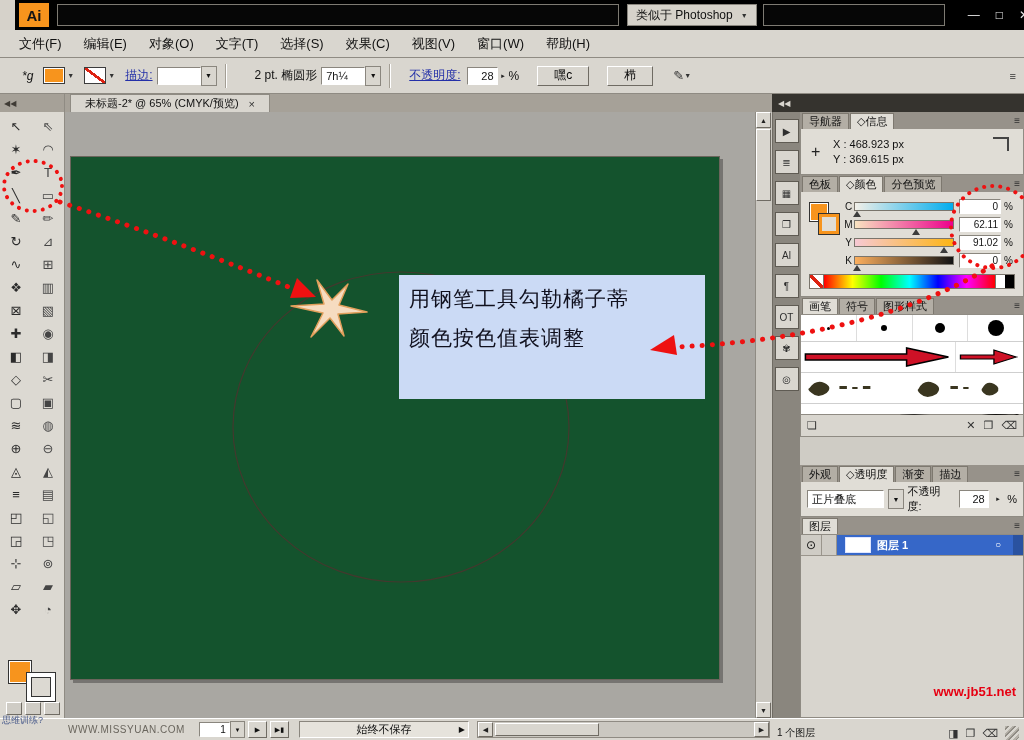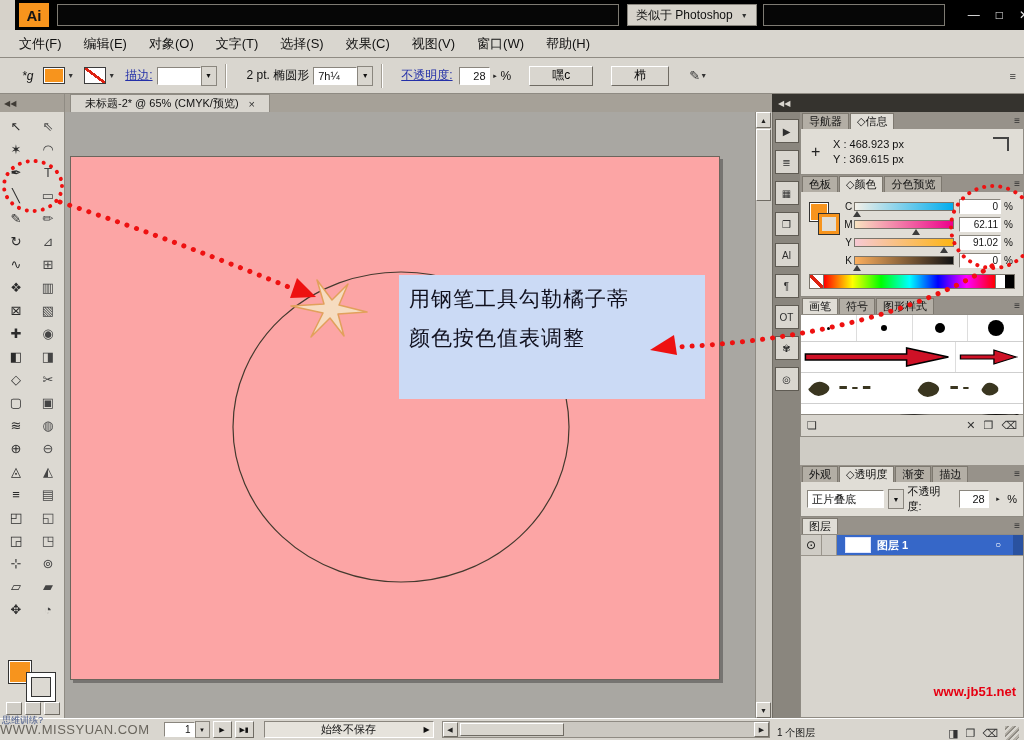--- a/index.html
+++ b/index.html
@@ -33,24 +33,24 @@
   .swatch-stroke{width:20px;height:15px;background:#fff;border:1px solid #3c3c3c;position:relative;box-shadow:inset 0 0 0 1px #fff;}
   .swatch-stroke::after{content:"";position:absolute;inset:0;
       background:linear-gradient(to top right,transparent 44%,#d21 44%,#d21 56%,transparent 56%);}
   .dd-caret{font-size:7px;color:#333;}
   .link-label{color:#2430a8;text-decoration:underline;margin-left:10px;}
   .sunken{background:#fff;border:1px solid;border-color:#8a867e #ffffff #ffffff #8a867e;}
   .dd-box{display:flex;align-items:center;margin-left:4px;}
   .dd-val{height:16px;min-width:34px;padding:0 4px;font-size:11px;display:flex;align-items:center;}
   .dd-btn{width:14px;height:18px;background:#D9D6CF;border:1px solid #8a867e;font-size:7px;
           display:flex;align-items:center;justify-content:center;}
-  .plain-text{margin-left:12px;}
+  .plain-text{margin-left:20px;}
   .val-box{height:16px;width:26px;font-size:11px;display:flex;align-items:center;justify-content:flex-end;padding-right:3px;margin-left:6px;}
   .spin{width:11px;height:16px;font-size:7px;display:flex;align-items:center;justify-content:center;color:#222;}
-  .cb-btn{height:20px;padding:0 22px;background:#D9D6CF;border:1px solid;border-color:#fff #6f6b63 #6f6b63 #fff;
+  .cb-btn{height:20px;padding:0 16px;background:#D9D6CF;border:1px solid;border-color:#fff #6f6b63 #6f6b63 #fff;
           font-size:12px;display:flex;align-items:center;margin-left:18px;}
   .cb-tool-icon{margin-left:20px;font-size:13px;color:#333;}
   .cb-right{margin-left:auto;margin-right:8px;font-size:11px;color:#333;}
 
   
   .tabrow{position:absolute;top:94px;left:0;width:100%;height:18px;display:flex;}
   .tr-left{width:65px;background:#A6A198;border-right:1px solid #8F8B83;color:#3f3b35;font-size:8px;
            display:flex;align-items:center;padding-left:4px;box-sizing:border-box;}
   .doctabs{width:707px;background:#A6A198;display:flex;align-items:flex-end;box-sizing:border-box;}
   .doctab{height:17px;margin-left:5px;background:#D9D6CF;border:1px solid #8F8B83;border-bottom:none;
@@ -67,21 +67,21 @@
   .fillstroke{position:absolute;left:0;top:548px;width:65px;height:40px;}
   .fs-fill{position:absolute;left:8px;top:0;width:22px;height:22px;background:#F7941D;border:1px solid #333;
            box-shadow:inset 0 0 0 1px #fff;}
   .fs-stroke{position:absolute;left:27px;top:13px;width:20px;height:20px;border:4px solid #fff;
              outline:1px solid #333;box-shadow:inset 0 0 0 1px #333;background:transparent;}
   .screen-modes{position:absolute;left:0;top:590px;width:65px;display:flex;justify-content:center;gap:3px;}
   .mode-btn{width:14px;height:11px;background:#CFCCC5;border:1px solid;border-color:#fff #6f6b63 #6f6b63 #fff;}
 
   
   .canvas{position:absolute;left:65px;top:112px;width:690px;height:606px;background:#A9A7A2;overflow:hidden;}
-  .artboard{position:absolute;left:5px;top:44px;width:648px;height:522px;background:#fca5a5;
+  .artboard{position:absolute;left:5px;top:44px;width:648px;height:522px;background:#14532d;
             border:1px solid #6b655c;box-shadow:3px 3px 0 rgba(0,0,0,0.30);}
   .ab-svg{position:absolute;left:0;top:0;}
   .note{position:absolute;left:328px;top:118px;width:306px;height:124px;background:#CBDAF5;
         padding:5px 10px;box-sizing:border-box;font-family:"Liberation Serif","DejaVu Serif",serif;
         font-size:21px;color:#10101e;line-height:39px;letter-spacing:1px;}
 
   
   .vscroll{position:absolute;left:755px;top:112px;width:17px;height:606px;background:#CBC8C1;border-left:1px solid #8F8B83;box-sizing:border-box;}
   .sbtn{width:15px;height:16px;background:#D9D6CF;border:1px solid;border-color:#fff #6f6b63 #6f6b63 #fff;
         font-size:7px;display:flex;align-items:center;justify-content:center;color:#222;box-sizing:border-box;}
@@ -162,21 +162,21 @@
   .lr-eye{width:20px;background:#CFCCC5;border-right:1px solid #9a958c;display:flex;align-items:center;justify-content:center;font-size:12px;}
   .lr-lock{width:14px;background:#CFCCC5;border-right:1px solid #9a958c;}
   .lr-thumb{width:24px;height:14px;background:#fff;border:1px solid #dfe6ff;margin:2px 6px 0 8px;}
   .lr-name{flex:1;color:#fff;font-size:11px;font-weight:bold;line-height:20px;}
   .lr-target{width:18px;color:#fff;font-size:10px;line-height:20px;}
   .lr-edge{width:10px;background:#2a52a0;}
 
   
   .statusbar{position:absolute;left:0;top:718px;width:100%;height:22px;background:#D9D6CF;
              border-top:1px solid #fff;display:flex;align-items:center;font-size:10px;box-sizing:border-box;}
-  .sb-site{color:#6a665e;letter-spacing:.5px;font-size:13px;text-transform:uppercase;}
+  .sb-site{margin-left:68px;color:#6a665e;letter-spacing:.5px;font-size:10px;text-transform:uppercase;}
   .zoom-wrap{display:flex;align-items:center;margin-left:14px;}
   .zoom-box{width:26px;height:13px;font-size:10px;display:flex;align-items:center;justify-content:flex-end;padding-right:3px;}
   .zoom-dd{width:13px;height:15px;background:#D9D6CF;border:1px solid #8a867e;font-size:6px;display:flex;align-items:center;justify-content:center;}
   .sb-btn{width:17px;height:15px;margin-left:3px;background:#D9D6CF;border:1px solid;border-color:#fff #6f6b63 #6f6b63 #fff;
           font-size:7px;display:flex;align-items:center;justify-content:center;}
   .save-field{width:168px;height:15px;margin-left:10px;position:relative;display:flex;align-items:center;
               justify-content:center;font-size:11px;background:#E6E3DC;border:1px solid;border-color:#8a867e #fff #fff #8a867e;}
   .save-arrow{position:absolute;right:3px;font-size:8px;color:#111;}
   .hscroll{position:relative;height:17px;flex:1;margin-left:8px;margin-right:254px;background:#CBC8C1;
            border:1px solid #8F8B83;display:flex;align-items:center;box-sizing:border-box;}

